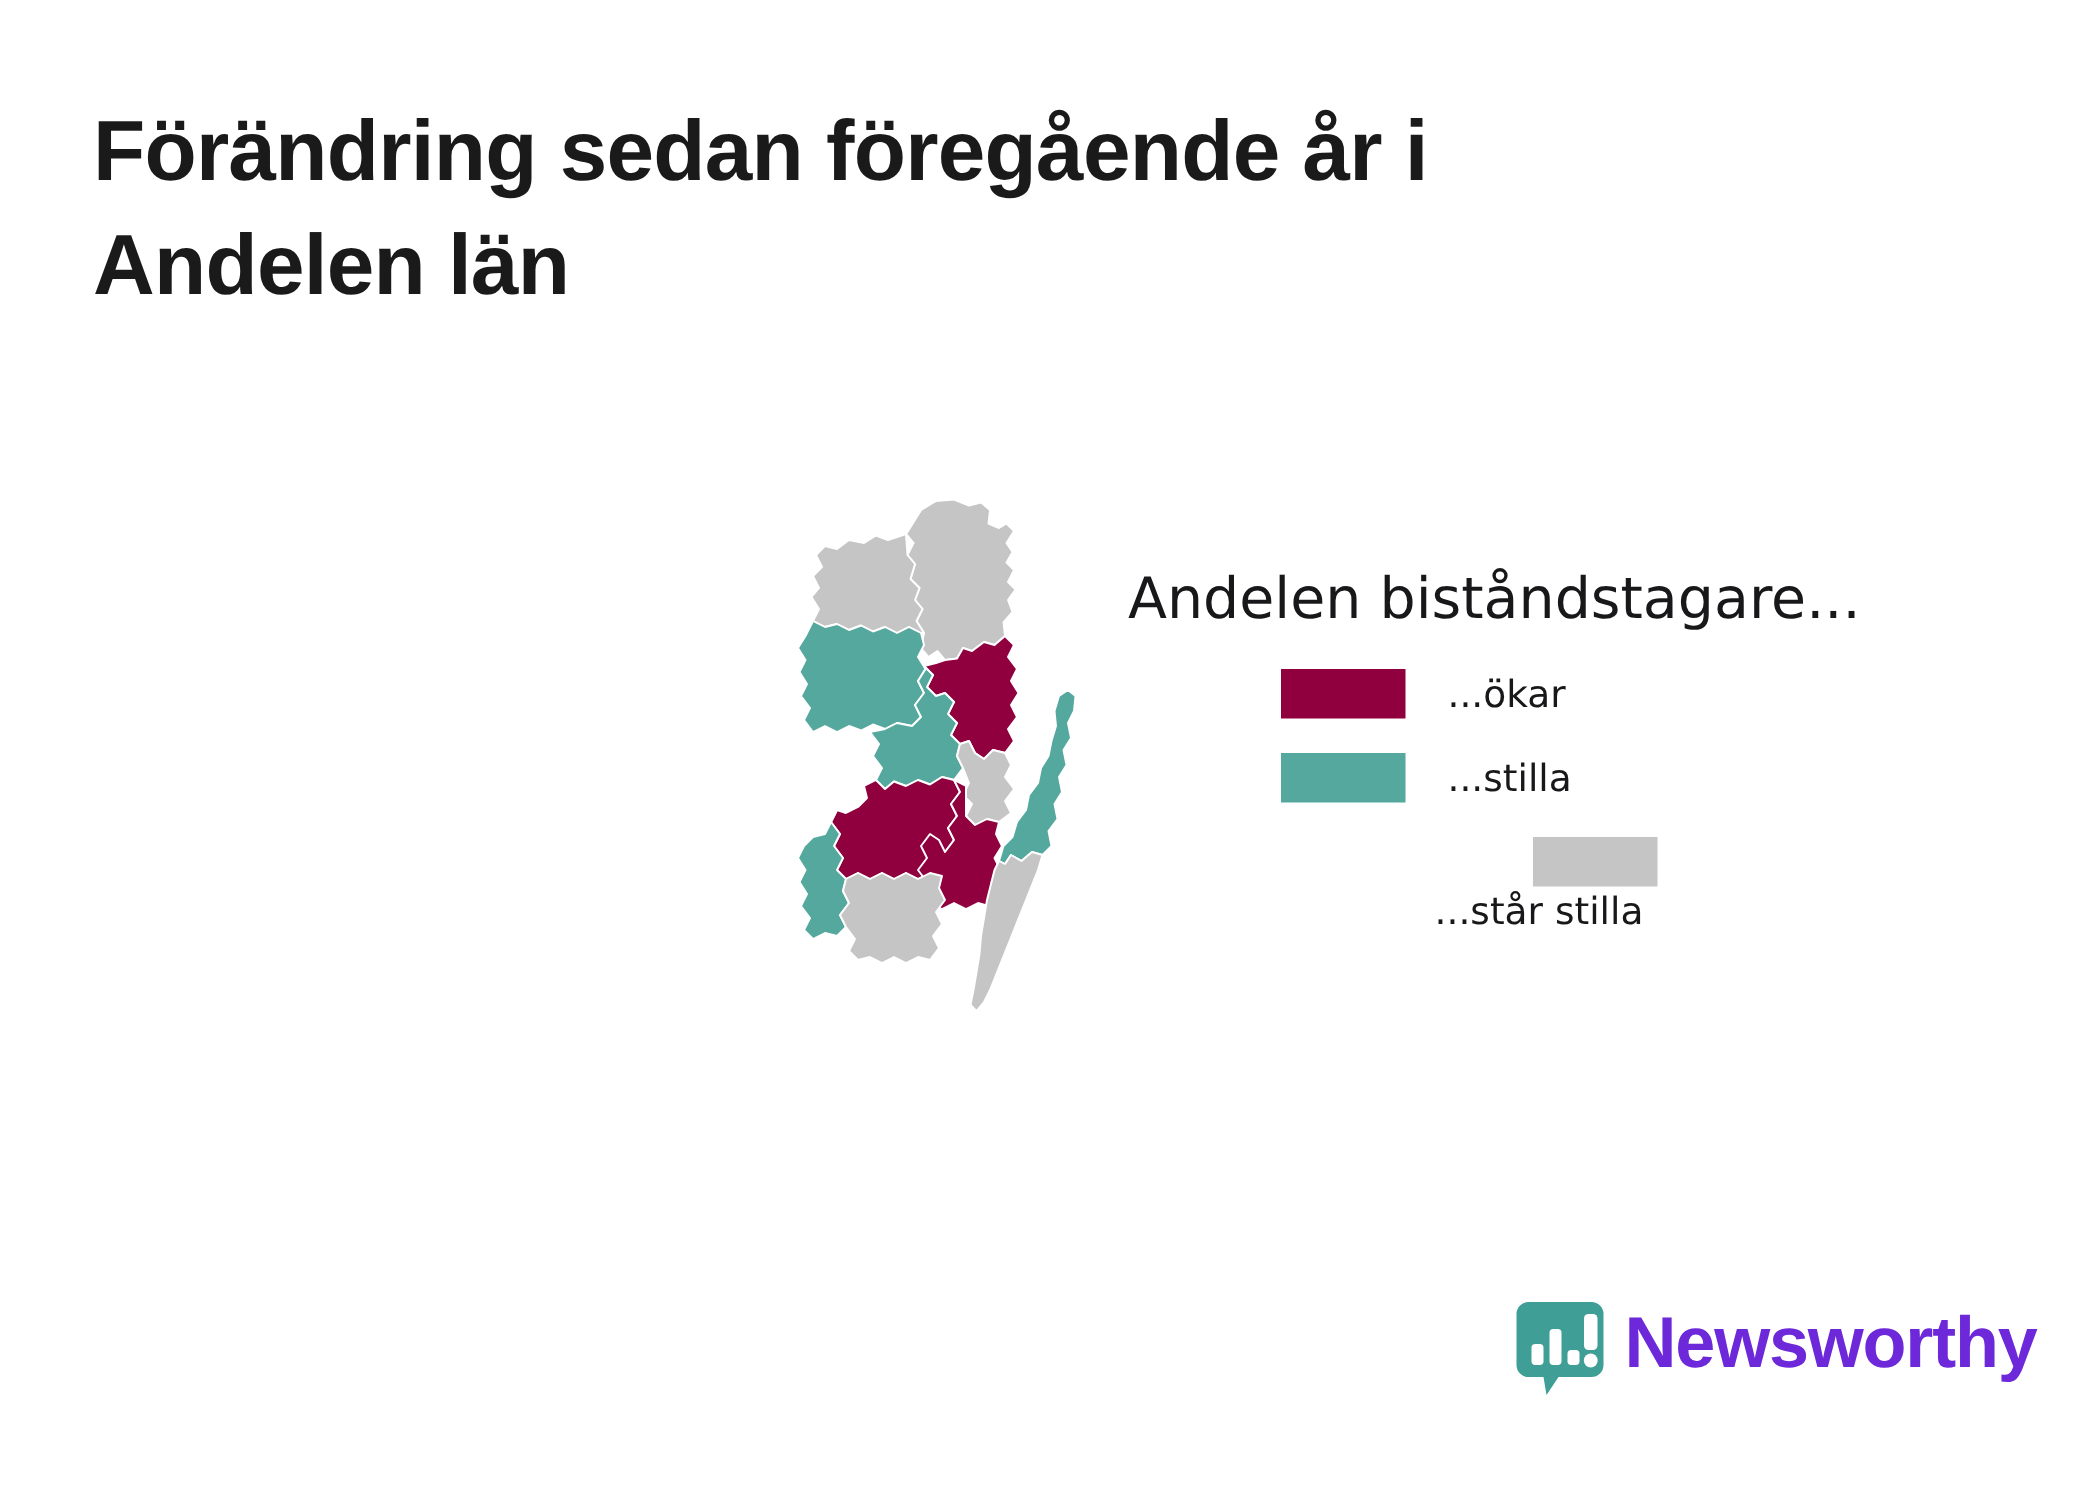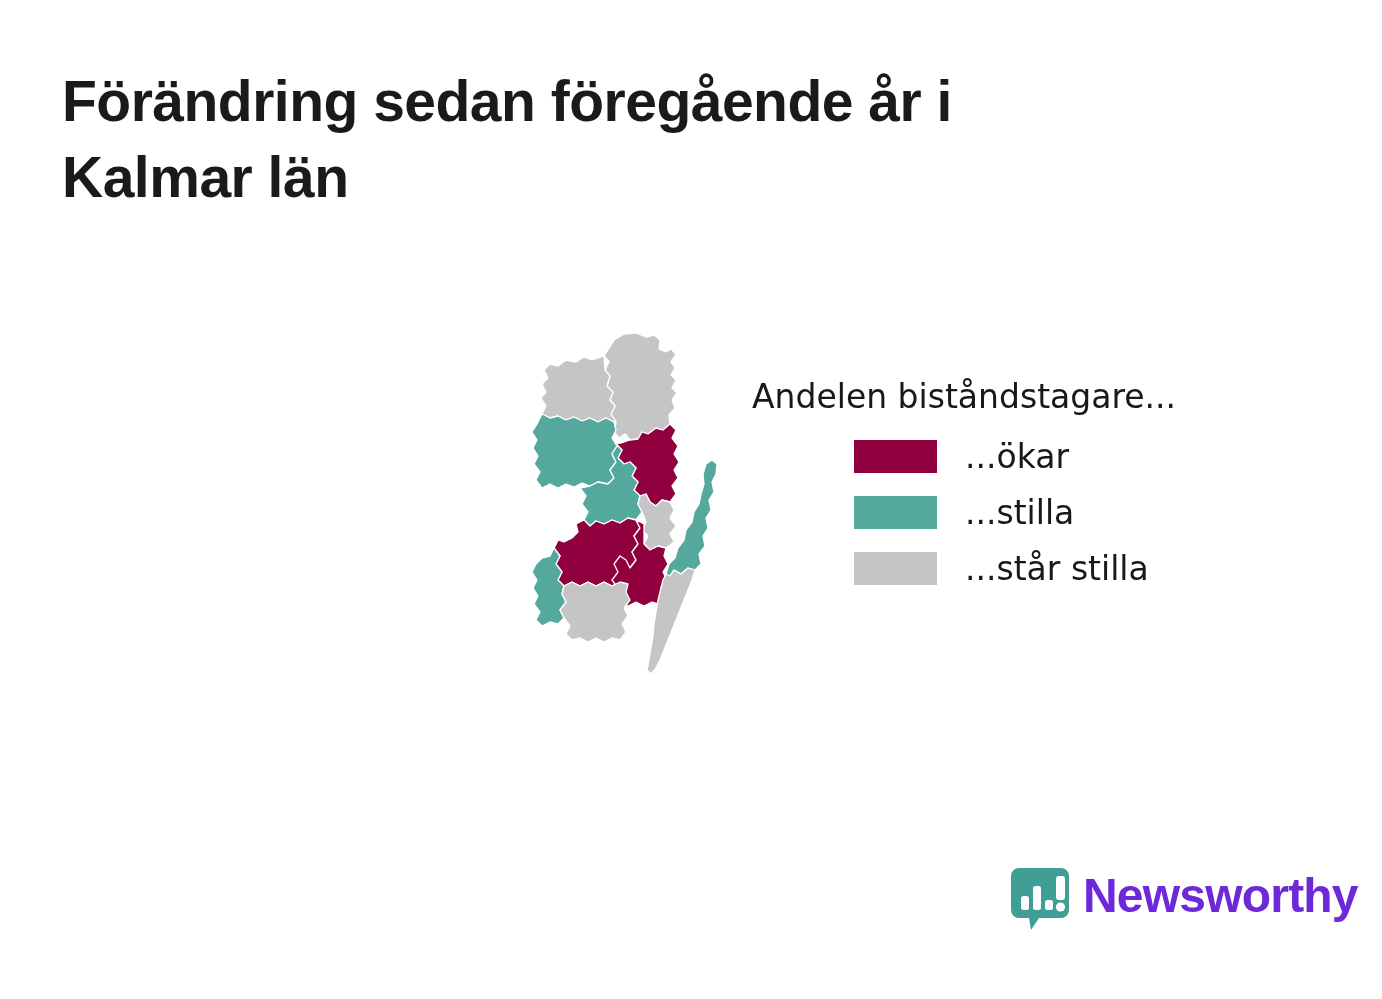--- a/index.html
+++ b/index.html
@@ -44,42 +44,42 @@
 
   
   .legend {
     position: absolute;
     left: 752px;
     top: 377px;
     width: 520px;
   }
   .legend-title {
     font-family: "DejaVu Sans", sans-serif;
-    font-size: 33px;
+    font-size: 38px;
     line-height: 1.2;
     color: #18181a;
     margin: 0 0 23px 0;
     white-space: nowrap;
   }
   .legend-row {
     display: flex;
     align-items: center;
     height: 33px;
     margin-bottom: 23px;
   }
-  .legend-row:last-child { margin-bottom: 0; }
+  .legend-row:last-child { margin-bottom: 0; flex-direction: column; }
   .legend-swatch {
     width: 83px;
     height: 33px;
     margin-left: 102px;
     flex: 0 0 auto;
   }
   .legend-label {
     font-family: "DejaVu Sans", sans-serif;
-    font-size: 33px;
+    font-size: 25px;
     line-height: 33px;
     color: #18181a;
     margin-left: 28px;
     white-space: nowrap;
   }
 
   
   .logo {
     position: absolute;
     left: 1009px;
@@ -97,21 +97,21 @@
     letter-spacing: -0.8px;
     color: #6d28d9;
     margin-left: 12px;
     margin-top: -6px;
   }
 </style>
 </head>
 <body>
 
 <div class="title">Förändring sedan föregående år i
-Kalmar län</div>
+Andelen län</div>
 
 <div class="map-wrap">
   <svg viewBox="0 0 240 375" xmlns="http://www.w3.org/2000/svg">
     <g>
 
       <path class="muni" fill="#c5c5c5" d="M94,22 L104,16 L116,15 L126,19 L134,17 L140,22 L139,31 L146,34 L151,31
                L156,36 L151,44 L155,50 L151,57 L156,62 L152,70 L157,75 L152,82 L155,90
                L149,97 L150,106 L143,112 L136,110 L128,116 L122,114 L118,121 L110,122
                L105,116 L99,120 L94,114 L96,104 L91,96 L95,88 L90,82 L93,74 L87,68
                L90,58 L85,52 L89,44 L84,38 L89,30 Z"></path>

